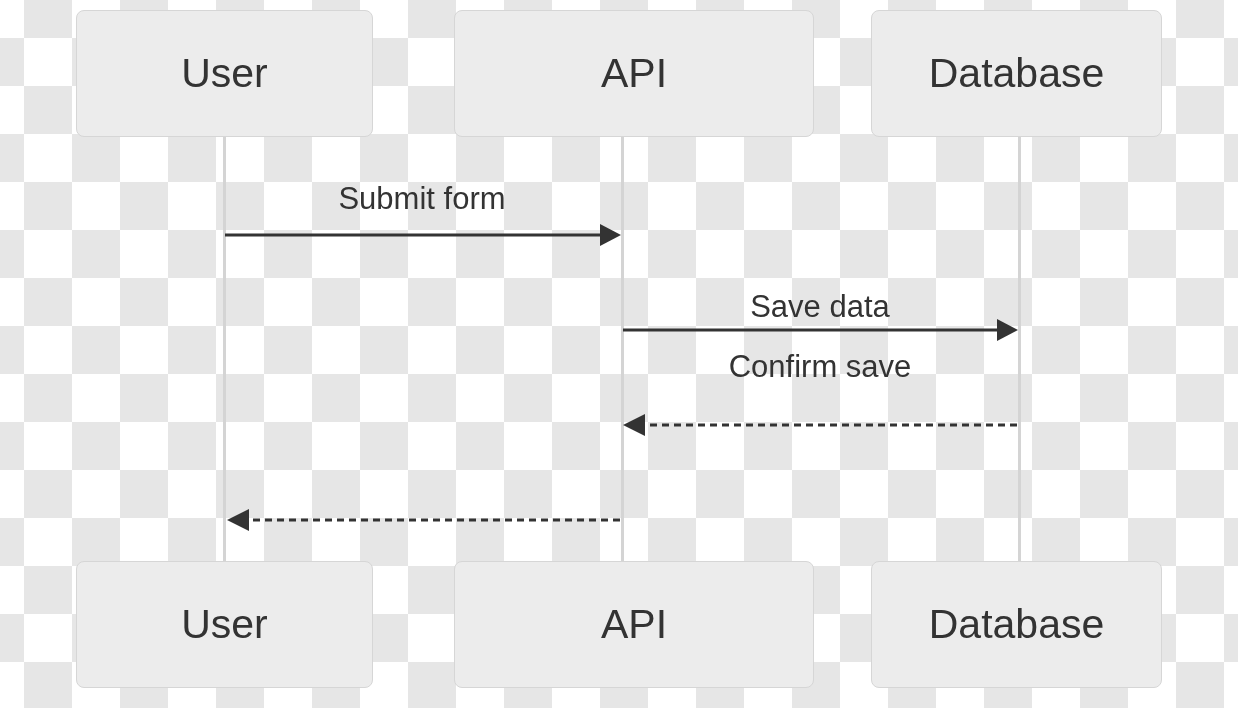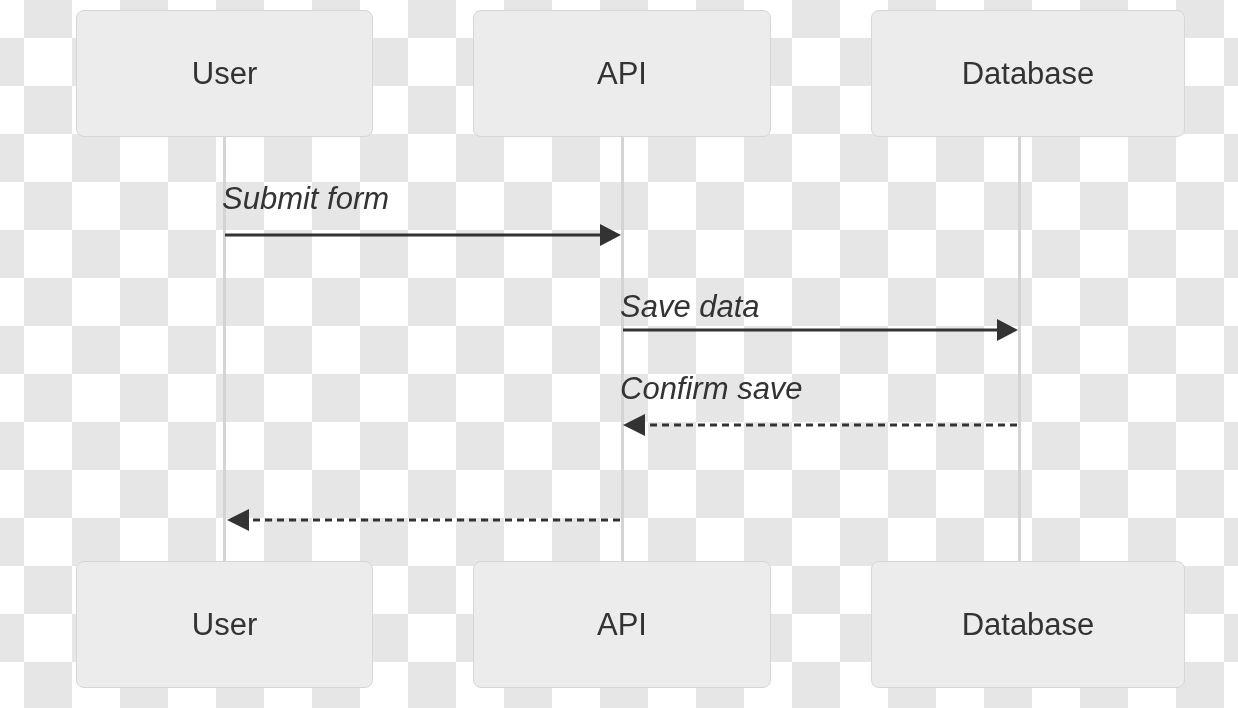--- a/index.html
+++ b/index.html
@@ -24,35 +24,35 @@
   }
   #lifeline-user { left: 222.5px; }
   #lifeline-api { left: 620.5px; }
   #lifeline-database { left: 1017.5px; }
   .actor {
     position: absolute; height: 127px; box-sizing: border-box;
     background: var(--actor-fill, #ececec);
     border: 1.5px solid var(--actor-border, #d6d6d6);
     border-radius: 8px;
     display: flex; align-items: center; justify-content: center;
-    font-size: 31px; color: var(--text, #333);
+    font-size: 41px; color: var(--text, #333);
   }
   .actor.top { top: 10px; }
   .actor.bottom { top: 561px; }
   .actor.user { left: 76px; width: 297px; }
-  .actor.api { left: 473px; width: 298px; }
-  .actor.database { left: 871px; width: 314px; }
+  .actor.api { left: 454px; width: 360px; }
+  .actor.database { left: 871px; width: 291px; }
   .msg-label {
-    position: absolute; width: 400px; 
+    position: absolute; width: 400px; text-align: center;
     font-size: 31px; line-height: 38px; height: 38px;
-    color: var(--text, #333); white-space: nowrap; font-style: italic;
+    color: var(--text, #333); white-space: nowrap;
   }
   #msg-label-1 { left: 222px; top: 180px; }
   #msg-label-2 { left: 620px; top: 288px; }
-  #msg-label-3 { left: 620px; top: 370px; }
+  #msg-label-3 { left: 620px; top: 348px; }
   #msg-label-4 { left: 222px; top: 465px; }
   svg.arrows { position: absolute; left: 0; top: 0; }
   svg.arrows line { stroke: var(--message-line, #333); stroke-width: 2.8px; }
   svg.arrows line.dashed { stroke-dasharray: 7 5; }
   svg.arrows polygon { fill: var(--message-line, #333); stroke: none; }
 </style>
 </head>
 <body>
 
 <div class="canvas">

